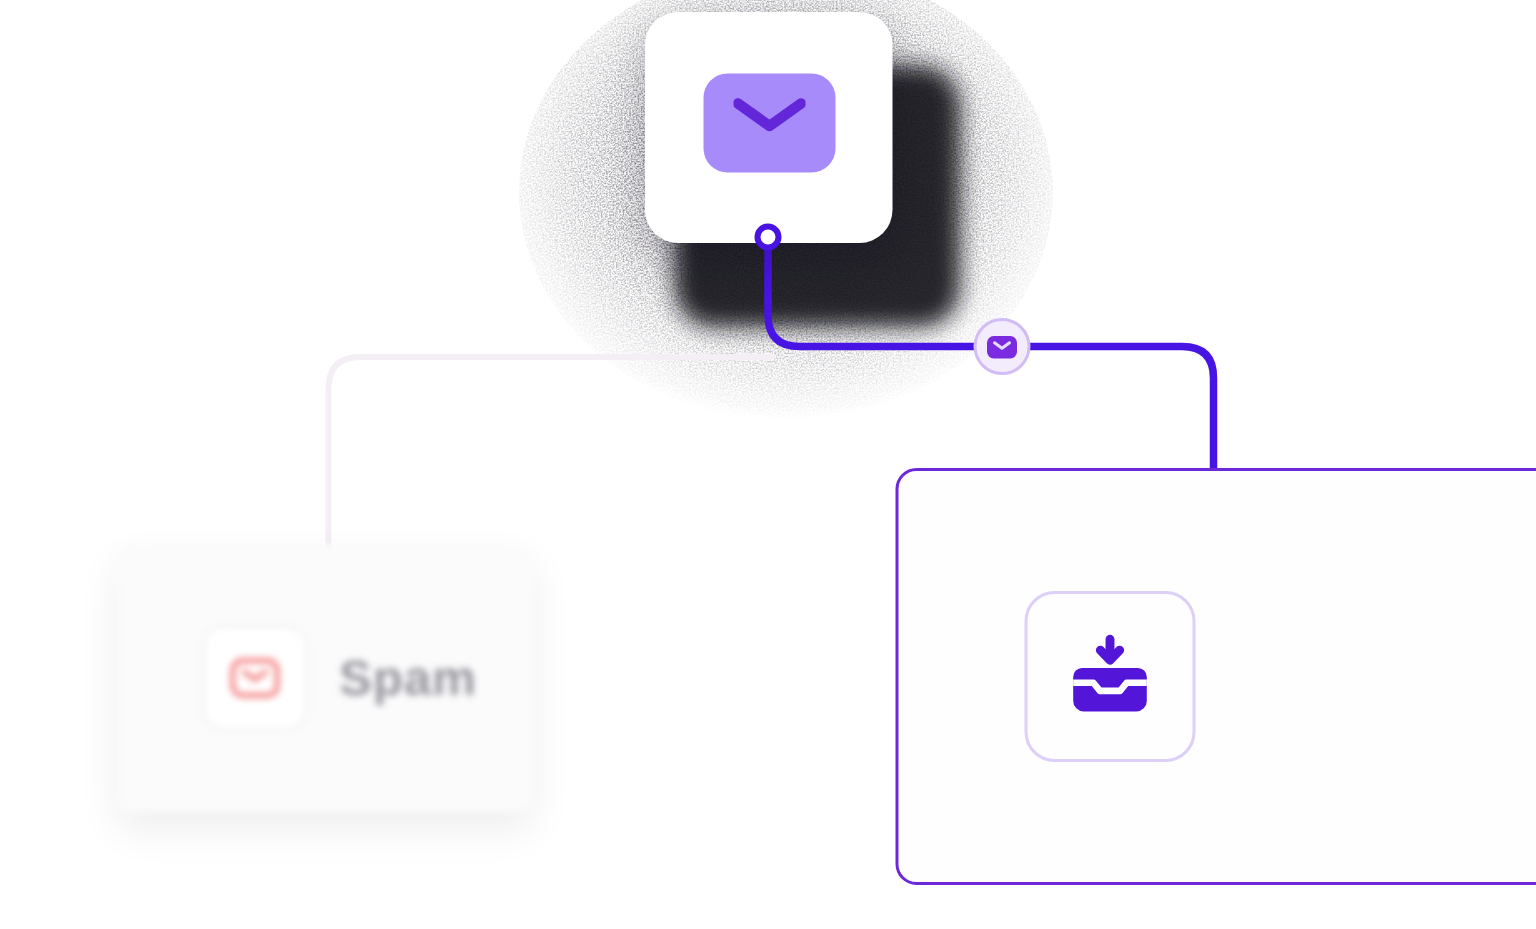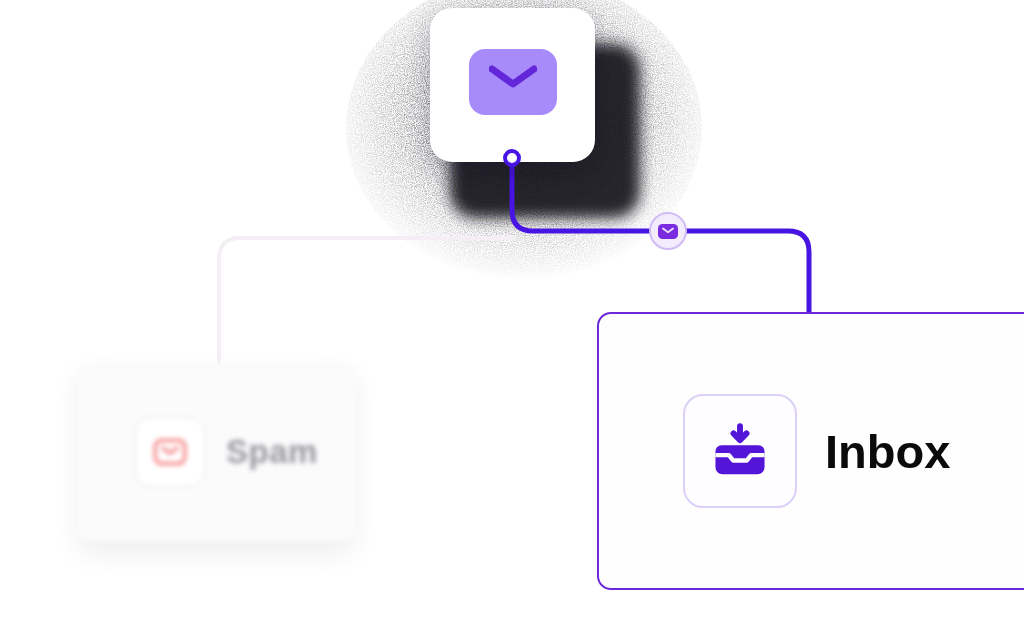--- a/index.html
+++ b/index.html
@@ -110,21 +110,20 @@
 
   <div class="inbox-card">
     <div class="inbox-iconbox">
       <svg width="62" height="62" viewBox="0 0 24 24">
         <path d="M12 2.4 v4.6" stroke="#5315d8" stroke-width="2.3" stroke-linecap="round" fill="none"></path>
         <polyline points="9.5,5.2 12,7.8 14.5,5.2" fill="none" stroke="#5315d8" stroke-width="2.3" stroke-linecap="round" stroke-linejoin="round"></polyline>
         <path d="M4.8 9.8 h14.4 a2.3 2.3 0 0 1 2.3 2.3 v6.2 a2.7 2.7 0 0 1 -2.7 2.7 H5.2 a2.7 2.7 0 0 1 -2.7 -2.7 v-6.2 a2.3 2.3 0 0 1 2.3 -2.3 z" fill="#5315d8"></path>
         <path d="M2.5 13.6 h5.2 l1.7 2.1 h5.2 l1.7 -2.1 h5.2" fill="none" stroke="#fefdff" stroke-width="1.7" stroke-linejoin="round"></path>
       </svg>
     </div>
-    <span class="inbox-label">Inbox</span>
   </div>
 
   <div class="source-card">
     <div class="envelope">
       <svg width="48" height="28" viewBox="0 0 48 28">
         <polyline points="3,5 24,20 45,5" fill="none" stroke="#6326d9" stroke-width="7" stroke-linecap="round" stroke-linejoin="round"></polyline>
       </svg>
     </div>
   </div>
 

